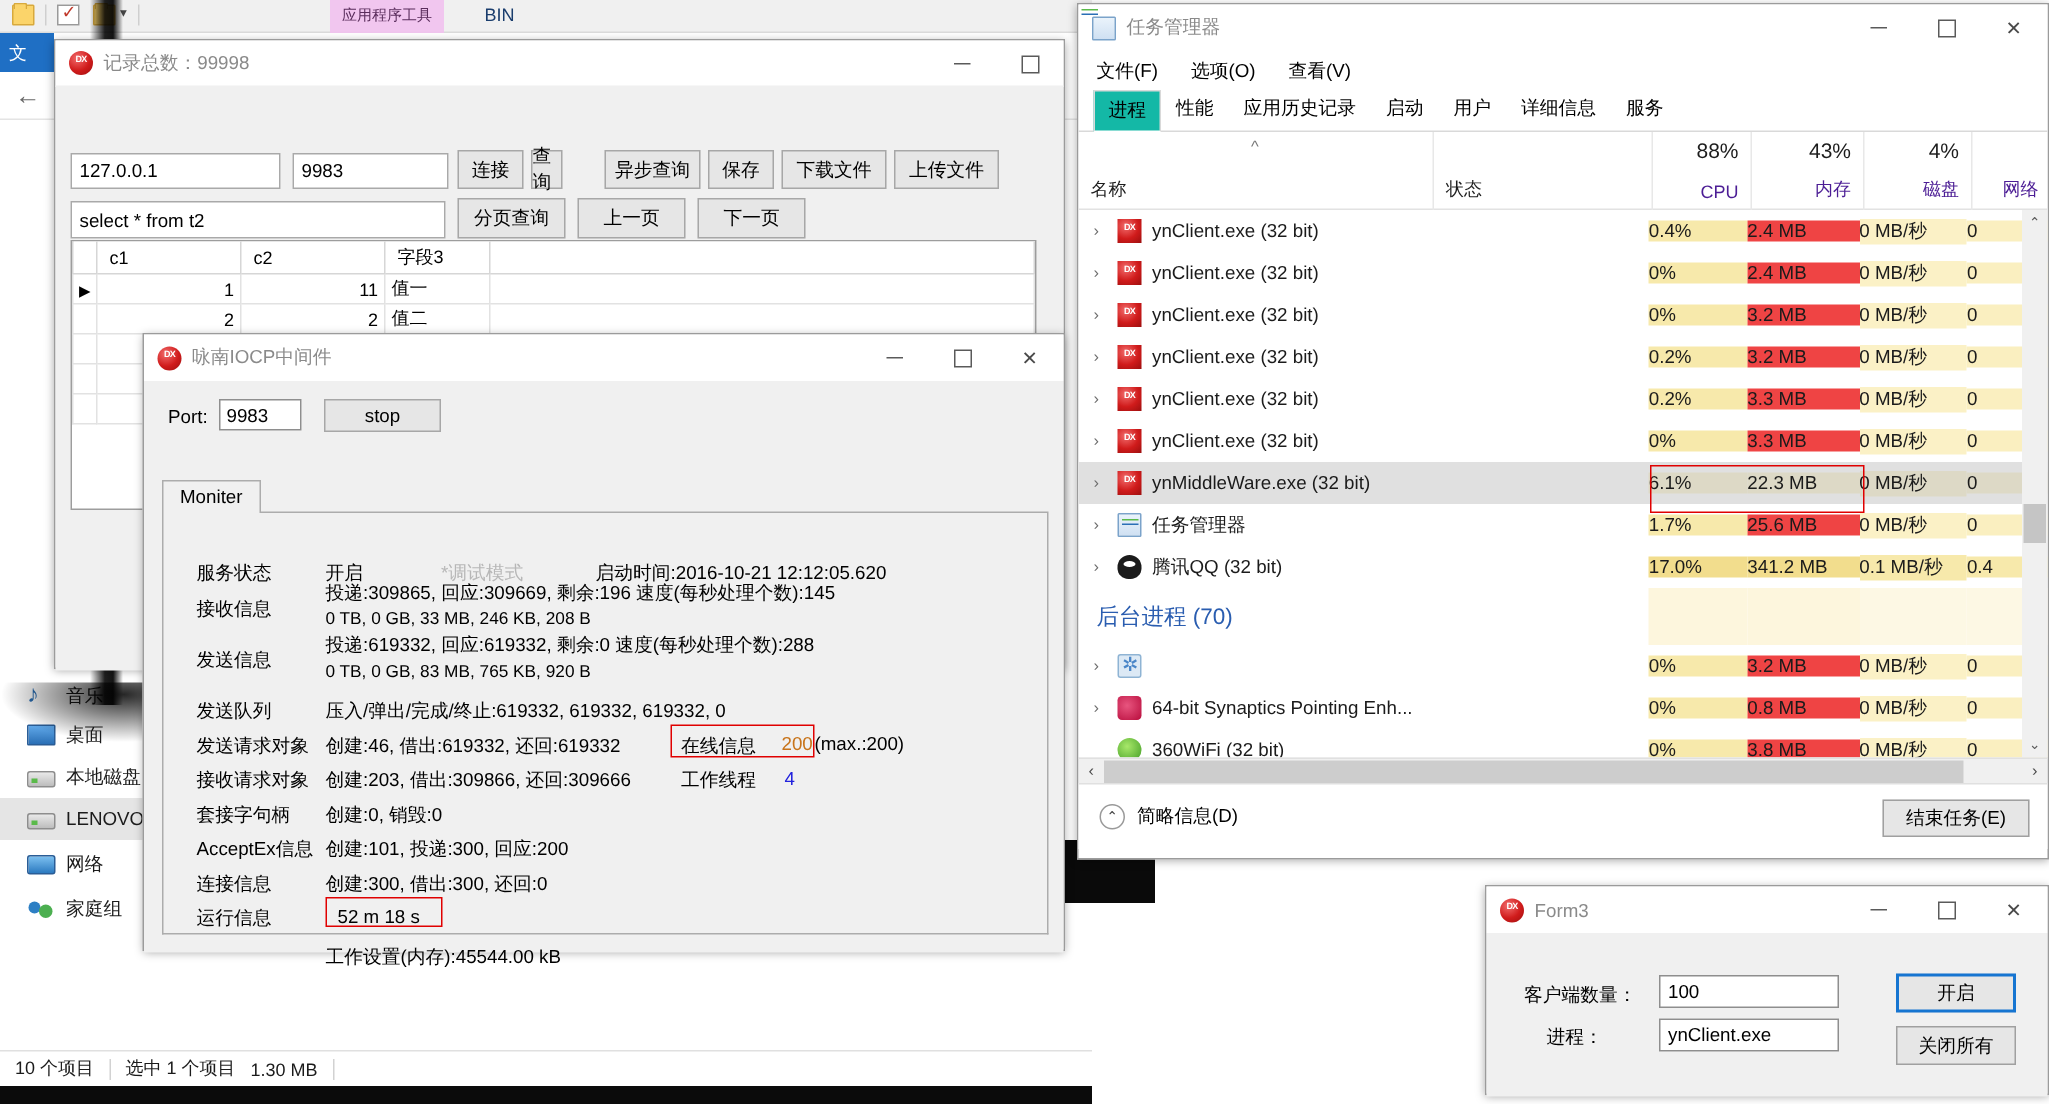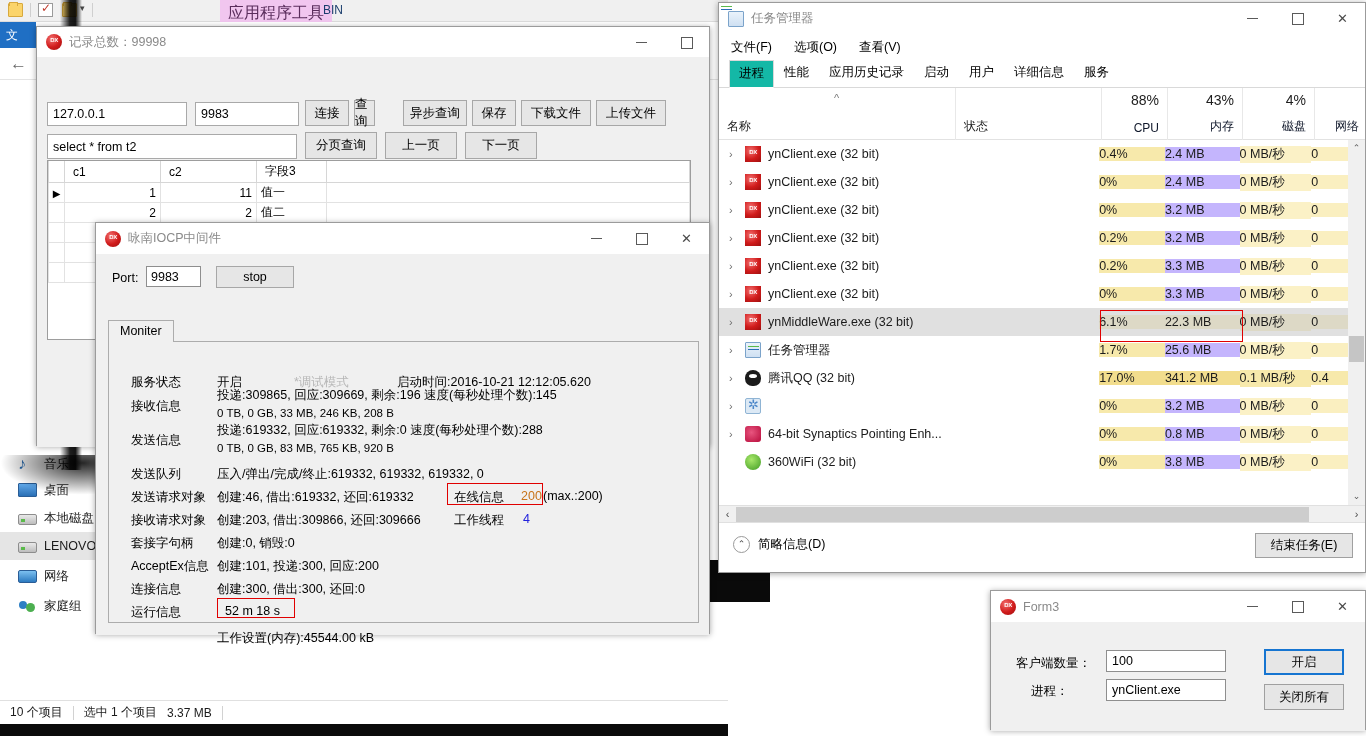--- a/index.html
+++ b/index.html
@@ -13,21 +13,21 @@
 
   
   #explorer { position:absolute; left:0; top:0; width:728px; height:736px; background:#fff; }
   #exp-ribbon { position:absolute; left:0; top:0; width:728px; height:22px; background:#f0f0f0; border-bottom:1px solid #dcdcdc; }
   .qat-icon { position:absolute; top:3px; width:15px; height:14px; }
   .folder-ico { background:#fbd46a; border:1px solid #d8a93c; border-radius:1px; }
   .folder-ico:before { content:""; position:absolute; left:0; top:-2px; width:7px; height:3px; background:#fbd46a; border:1px solid #d8a93c; border-bottom:none; border-radius:1px 1px 0 0;}
   .check-ico { background:#fff; border:1px solid #9a9a9a; }
   .check-ico:after { content:"✓"; position:absolute; left:2px; top:-3px; font-size:12px; color:#c0392b; }
   .sep-v { position:absolute; top:3px; width:1px; height:14px; background:#cfcfcf; }
-  #ribtab-app { position:absolute; left:220px; top:0px; height:22px; padding:3px 8px 0 8px; background:#f1c6ef; color:#5a2d5c; font-size:16px; }
+  #ribtab-app { position:absolute; left:220px; top:0px; height:22px; padding:3px 8px 0 8px; background:#f1c6ef; color:#5a2d5c; font-size:10px; }
   #ribtab-bin { position:absolute; left:315px; top:0px; height:22px; padding:3px 8px 0 8px; color:#1a3d6d; font-size:12px; }
   #exp-filetab { position:absolute; left:0; top:22px; width:36px; height:26px; background:#1f6fc4; color:#fff; font-size:12px; padding:5px 0 0 6px; }
   #exp-addr { position:absolute; left:0; top:48px; width:728px; height:32px; background:#fff; border-bottom:1px solid #e4e4e4;}
   #exp-back { position:absolute; left:10px; top:55px; width:20px; height:20px; color:#6a6a6a; font-size:17px; line-height:18px; }
 
   
   #exp-nav { position:absolute; left:0; top:440px; width:215px; height:230px; background:#fff; }
   .nav-item { position:absolute; left:0; width:215px; height:28px; display:flex; align-items:center; padding-left:18px; font-size:12.5px; color:#1b1b1b;}
   .nav-item.sel { background:#e5e5e5; }
   .nav-ico { width:19px; height:17px; margin-right:7px; position:relative; flex:0 0 auto;}
@@ -100,32 +100,32 @@
   #tm { left:718px; top:2px; width:648px; height:571px; background:#fff; }
   #tm .win-title { background:#fff; }
   #tm-menu { height:26px; background:#fff; display:flex; align-items:center; padding-left:12px; font-size:12.5px; color:#000; }
   #tm-menu span { margin-right:22px; }
   #tm-tabs { height:28px; background:#fff; display:flex; align-items:flex-end; padding-left:10px; border-bottom:1px solid #d9d9d9; }
   .tm-tab { padding:4px 9px 5px 9px; font-size:12.5px; color:#000; border:1px solid transparent; }
   .tm-tab.active { background:#14b8a6; border:1px solid #d9d9d9; border-bottom:1px solid #fff; margin-bottom:-1px; }
   #tm-head { position:relative; height:52px; background:#fff; border-bottom:1px solid #e2e2e2; }
   .thcol { position:absolute; top:0; height:52px; border-left:1px solid #e8e8e8; }
   .thcol .pct { position:absolute; right:8px; top:4px; font-size:14px; color:#1d1d1d; }
-  .thcol .nm { position:absolute; right:8px; bottom:5px; font-size:12px; color:#0f172a; }
+  .thcol .nm { position:absolute; right:8px; bottom:5px; font-size:12px; color:#4c1d95; }
   .thcol .nm.l { left:8px; right:auto; color:#1d1d1d; }
   #tm-sortarrow { position:absolute; left:115px; top:4px; font-size:11px; color:#7a7a7a; }
   #tm-list { position:relative; height:365px; overflow:hidden; background:#fff; }
   .tr { position:relative; height:28px; display:flex; align-items:center; }
   .tr .nmcell { width:236px; display:flex; align-items:center; padding-left:10px; font-size:12.5px; color:#1b1b1b; }
   .chev { width:16px; color:#6d6d6d; font-size:11px; flex:0 0 auto;}
   .pico { width:16px; height:16px; margin-right:7px; flex:0 0 auto; position:relative;}
   .tr .stcell { width:146px; }
   .tr .c { text-align:left; padding-right:8px; font-size:12.5px; color:#1b1b1b; }
   .c-cpu { width:66px; background:#f7e9ab; }
-  .c-mem { width:75px; background:#c4b5fd; }
+  .c-mem { width:75px; background:#ef4444; }
   .c-dsk { width:72px; background:#fbf1c6; }
   .c-net { width:54px; background:#faefc0; }
   .tr.sel { background:#e0e0e0; }
   .tr.sel .c { background:#ddd9c6 !important; }
   .tr.group { height:38px; }
   .tr.group .nmcell { font-size:15px; color:#2a5db0; padding-left:12px;}
   .tr.blank .c-cpu,.tr.blank .c-mem { background:#fdf6dd; }
   .tr.blank .c-dsk,.tr.blank .c-net { background:#fdf8e4; }
   #tm-vscroll { position:absolute; right:0; top:0; width:17px; height:365px; background:#f0f0f0; }
   #tm-vthumb { position:absolute; right:1px; top:196px; width:15px; height:26px; background:#c5c5c5; }
@@ -198,21 +198,21 @@
     <div class="nav-item" style="top:152px">
       <span class="nav-ico ic-home"></span>
       <span>家庭组</span>
     </div>
   </div>
 
   <div id="exp-status">
     <span class="sb">10 个项目</span>
     <span class="divider"></span>
     <span class="sb">选中 1 个项目</span>
-    <span class="sb" style="padding-left:0">3.37 MB</span>
+    <span class="sb" style="padding-left:0">1.30 MB</span>
     <span class="divider"></span>
   </div>
   <div id="desktop-strip"></div>
 </div>
 
 <div id="blackband"></div>
 <div id="blackband2"></div>
 <div id="blackband3"></div>
 
 <div class="win" id="qwin">
@@ -525,20 +525,30 @@
           <span class="pico ic-qq"></span>
           <span>腾讯QQ (32 bit)</span>
         </span>
       <span class="stcell"></span>
       <span class="c c-cpu" style="background:#f2dd8d">17.0%</span>
       <span class="c c-mem" style="background:#f2dd8d">341.2 MB</span>
       <span class="c c-dsk" style="background:#f7e9ab">0.1 MB/秒</span>
       <span class="c c-net" style="background:#f7e9ab">0.4</span>
     </div>
 
+    <div class="tr group blank">
+      <span class="nmcell">
+          <span>后台进程 (70)</span>
+        </span>
+      <span class="stcell"></span>
+      <span class="c c-cpu" style="height:38px"></span>
+      <span class="c c-mem" style="height:38px"></span>
+      <span class="c c-dsk" style="height:38px"></span>
+      <span class="c c-net" style="height:38px"></span>
+    </div>
 
     <div class="tr">
       <span class="nmcell">
           <span class="chev">›</span>
           <span class="pico ic-gear"></span>
           <span></span>
         </span>
       <span class="stcell"></span>
       <span class="c c-cpu">0%</span>
       <span class="c c-mem">3.2 MB</span>

